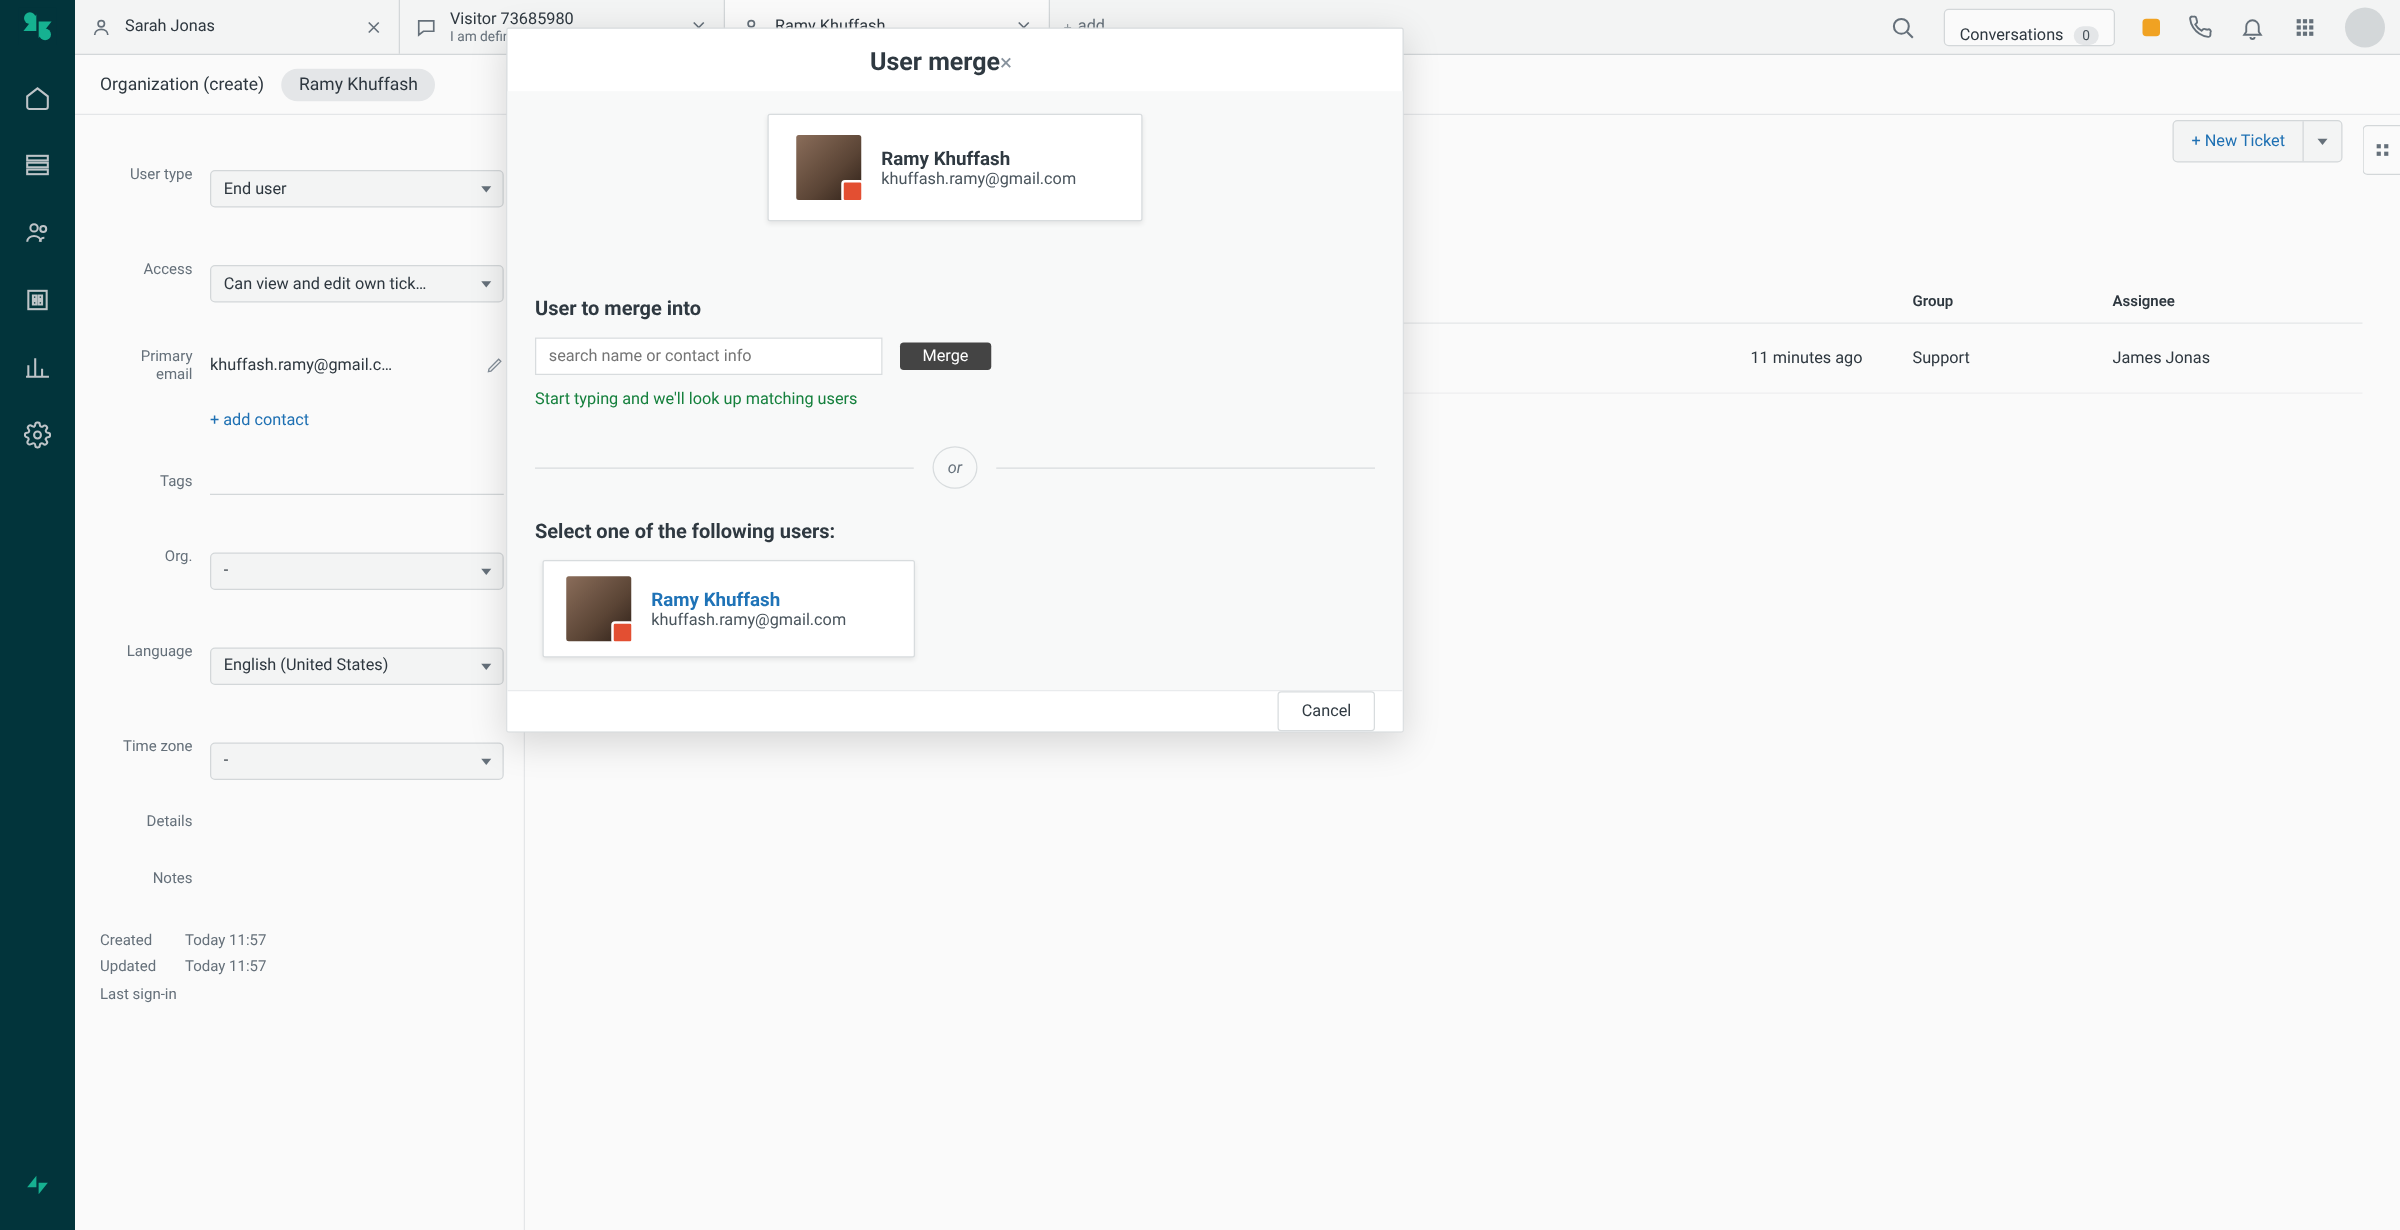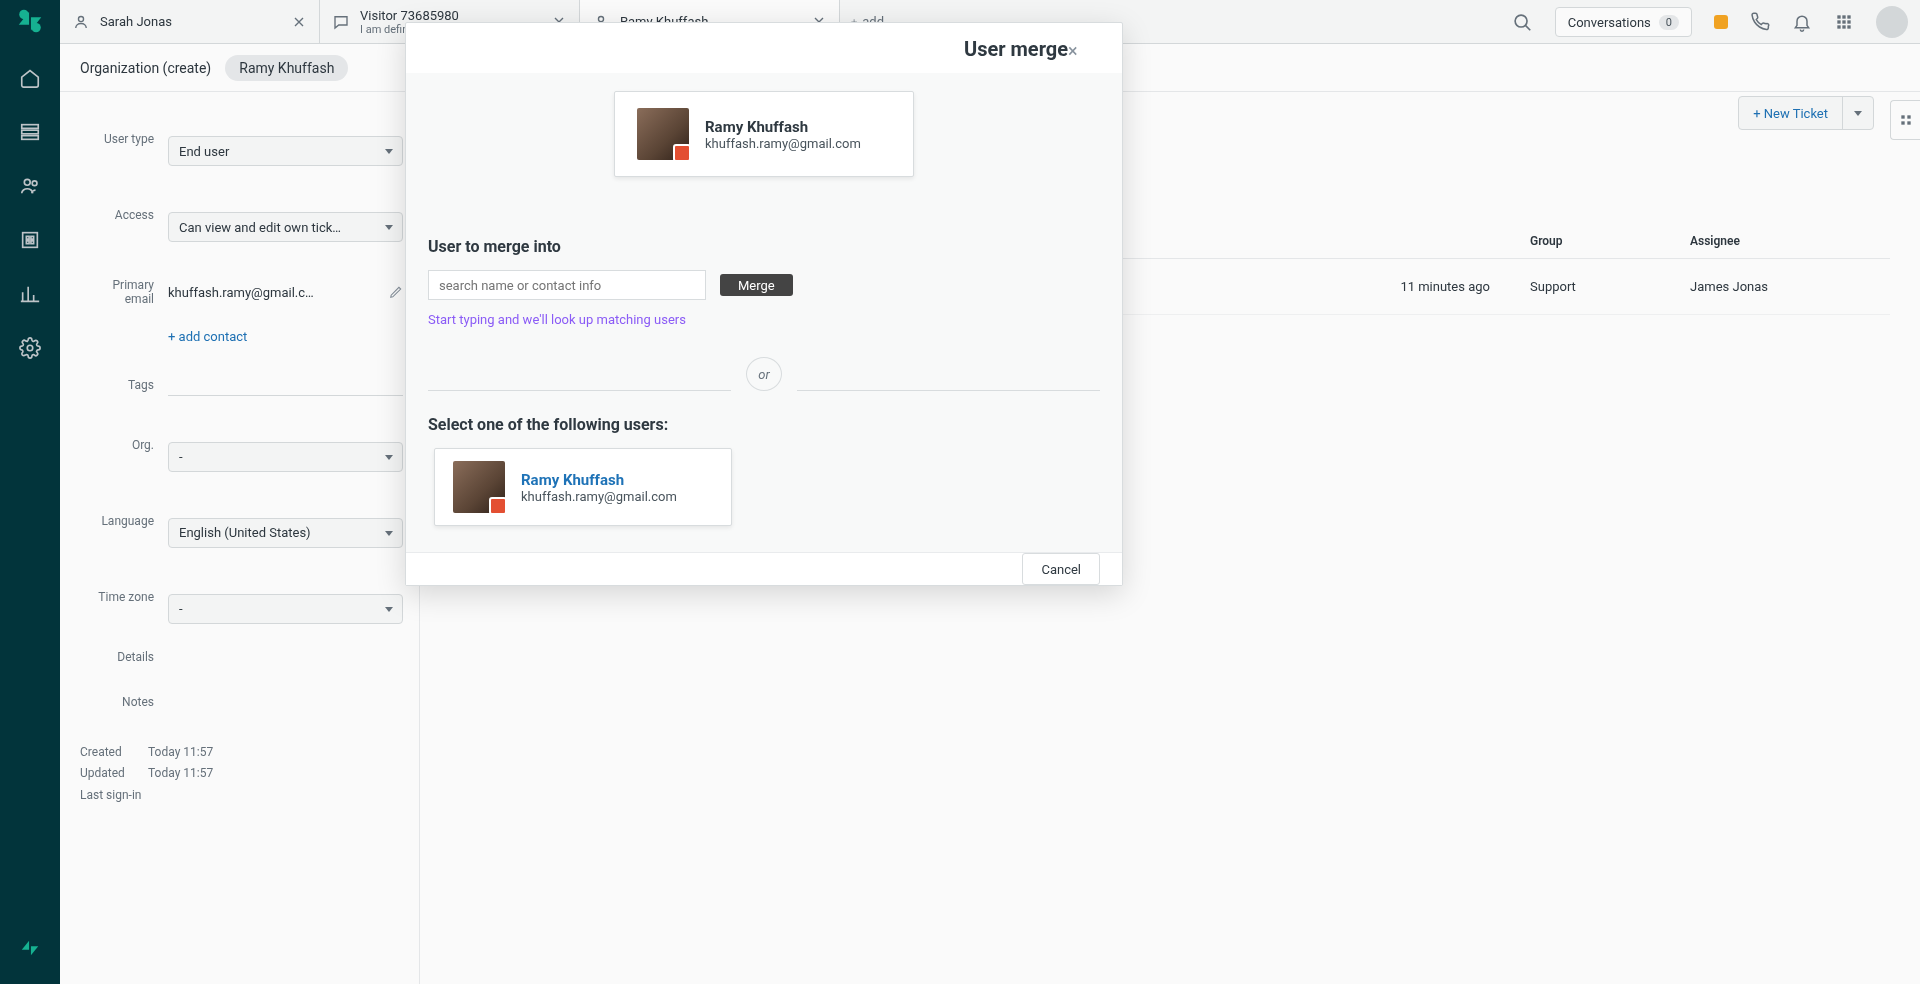--- a/index.html
+++ b/index.html
@@ -11,21 +11,21 @@
 .tab.active { background: #fff; }
 .tab .tab-icon { width: 18px; height: 18px; margin-right: 10px; display: flex; align-items: center; justify-content: center; color: #68737d; }
 .tab .tab-text { flex: 1; min-width: 0; overflow: hidden; }
 .tab .tab-title { font-size: 13px; color: #2f3941; white-space: nowrap; overflow: hidden; text-overflow: ellipsis; }
 .tab .tab-sub { font-size: 11px; color: #68737d; white-space: nowrap; overflow: hidden; text-overflow: ellipsis; }
 .tab .tab-close { width: 16px; height: 16px; color: #68737d; cursor: pointer; }
 .tab-add { width: 44px; display: flex; align-items: center; justify-content: flex-start; padding-left: 10px; color: #68737d; font-size: 13px; cursor: pointer; }
 .tab-add svg { margin-right: 4px; }
 .topbar-right { position: absolute; right: 12px; top: 0; height: 44px; display: flex; align-items: center; gap: 22px; }
 .search-tb { width: 22px; height: 22px; color: #68737d; cursor: pointer; }
-.conv-btn { background: #fff; border: 1px solid #d8dcde; border-radius: 4px; height: 30px; padding: 0 12px; display: flex; align-items: center; gap: 8px; color: #2f3941; font-size: 13px; cursor: pointer; }
+.conv-btn { background: #fff; border: 1px solid #d8dcde; border-radius: 4px; height: 30px; padding: 0 12px; display: flex; align-items: flex-end; gap: 8px; color: #2f3941; font-size: 13px; cursor: pointer; }
 .conv-badge { background: #e9ebed; color: #49545c; border-radius: 10px; padding: 1px 7px; font-size: 11px; }
 .tb-icon { width: 20px; height: 20px; color: #68737d; cursor: pointer; }
 .tb-status-dot { width: 14px; height: 14px; background: #f5a623; border-radius: 3px; }
 .avatar-top { width: 32px; height: 32px; border-radius: 50%; background: #d8dcde; }
 
 
 .rail { position: absolute; left: 0; top: 0; bottom: 0; width: 60px; background: #03363d; display: flex; flex-direction: column; align-items: center; padding-top: 6px; gap: 18px; z-index: 2; }
 .rail-logo { width: 30px; height: 30px; margin-bottom: 6px; }
 .rail-btn { width: 36px; height: 36px; display: flex; align-items: center; justify-content: center; color: #c2c8cc; cursor: pointer; border-radius: 4px; }
 .rail-btn svg { width: 22px; height: 22px; }
@@ -67,37 +67,37 @@
 .table-head { display: flex; margin-top: 120px; padding-bottom: 10px; border-bottom: 1px solid #e9ebed; font-size: 12px; font-weight: 600; color: #2f3941; }
 .col-group { width: 160px; }
 .col-assignee { width: 200px; }
 .spacer { flex: 1; }
 .table-row { display: flex; align-items: center; height: 56px; border-bottom: 1px solid #f3f4f5; font-size: 13px; }
 .col-updated { width: 200px; text-align: right; padding-right: 40px; color: #2f3941; }
 
 
 .overlay { position: absolute; inset: 0; background: rgba(0,0,0,0.02); z-index: 50; }
 .modal { position: absolute; left: 405px; top: 22px; width: 718px; background: #fff; border: 1px solid #d8dcde; border-radius: 2px; box-shadow: 0 8px 30px rgba(0,0,0,0.15); z-index: 60; }
-.modal-header { padding: 14px 36px 12px 22px; display: flex; align-items: center; justify-content: flex-end; }
+.modal-header { padding: 14px 36px 12px 22px; display: flex; align-items: center; justify-content: center; }
 .modal-title { font-size: 20px; font-weight: 700; color: #2f3941; }
 .modal-close { width: 18px; height: 18px; color: #87929d; cursor: pointer; font-size: 18px; }
 .modal-body { padding: 18px 22px 26px 22px; background: #f8f9f9; }
 .user-card { background: #fff; border: 1px solid #d8dcde; border-radius: 2px; box-shadow: 0 2px 4px rgba(0,0,0,0.08); padding: 16px 22px; display: flex; align-items: center; gap: 16px; width: 300px; margin: 0 auto 60px auto; }
 .user-card.small { width: 298px; margin: 14px 0 0 6px; padding: 12px 18px; cursor: pointer; }
 .avatar-box { width: 52px; height: 52px; border-radius: 2px; background: linear-gradient(135deg,#8a6d5a 0%, #5a4435 60%, #2e2018 100%); position: relative; flex-shrink: 0; }
 .avatar-box::after { content:""; position:absolute; right:-2px; bottom:-2px; width:14px; height:14px; background:#e34f32; border:2px solid #fff; border-radius:3px; }
 .uc-name { font-size: 15px; font-weight: 700; color: #2f3941; }
 .uc-name.link { color: #1f73b7; cursor: pointer; }
 .uc-email { font-size: 13px; color: #49545c; }
 .section-label { font-size: 16px; font-weight: 700; color: #2f3941; margin-bottom: 14px; }
 .merge-row { display: flex; gap: 14px; align-items: center; }
 .merge-input { flex: 0 0 278px; height: 30px; border: 1px solid #d8dcde; background: #fff; padding: 0 10px; font-size: 13px; color: #68737d; }
 .merge-btn { height: 22px; padding: 0 18px; background: #444; color: #fff; border: none; border-radius: 3px; font-size: 13px; cursor: pointer; }
-.hint { font-size: 13px; color: #8b5cf6; margin-top: 12px; }
-.divider-or { display: flex; align-items: flex-end; margin: 30px 0 24px 0; gap: 16px; }
+.hint { font-size: 13px; color: #15803d; margin-top: 12px; }
+.divider-or { display: flex; align-items: center; margin: 30px 0 24px 0; gap: 16px; }
 .divider-or .line { flex: 1; height: 1px; background: #d8dcde; }
 .divider-or .or { width: 36px; height: 34px; border-radius: 50%; background: #f8f9f9; border: 1px solid #d8dcde; display: flex; align-items: center; justify-content: center; font-style: italic; color: #68737d; font-size: 13px; margin: 0 -1px; }
 .modal-footer { padding: 0 22px; display: flex; justify-content: flex-end; border-top: 1px solid #e9ebed; background: #fff; }
 .cancel-btn { height: 32px; padding: 0 18px; border: 1px solid #d8dcde; background: #fff; border-radius: 3px; color: #2f3941; cursor: pointer; font-size: 13px; }
 </style>
 </head>
 <body>
 
 <div class="rail">
   <div class="rail-logo">

